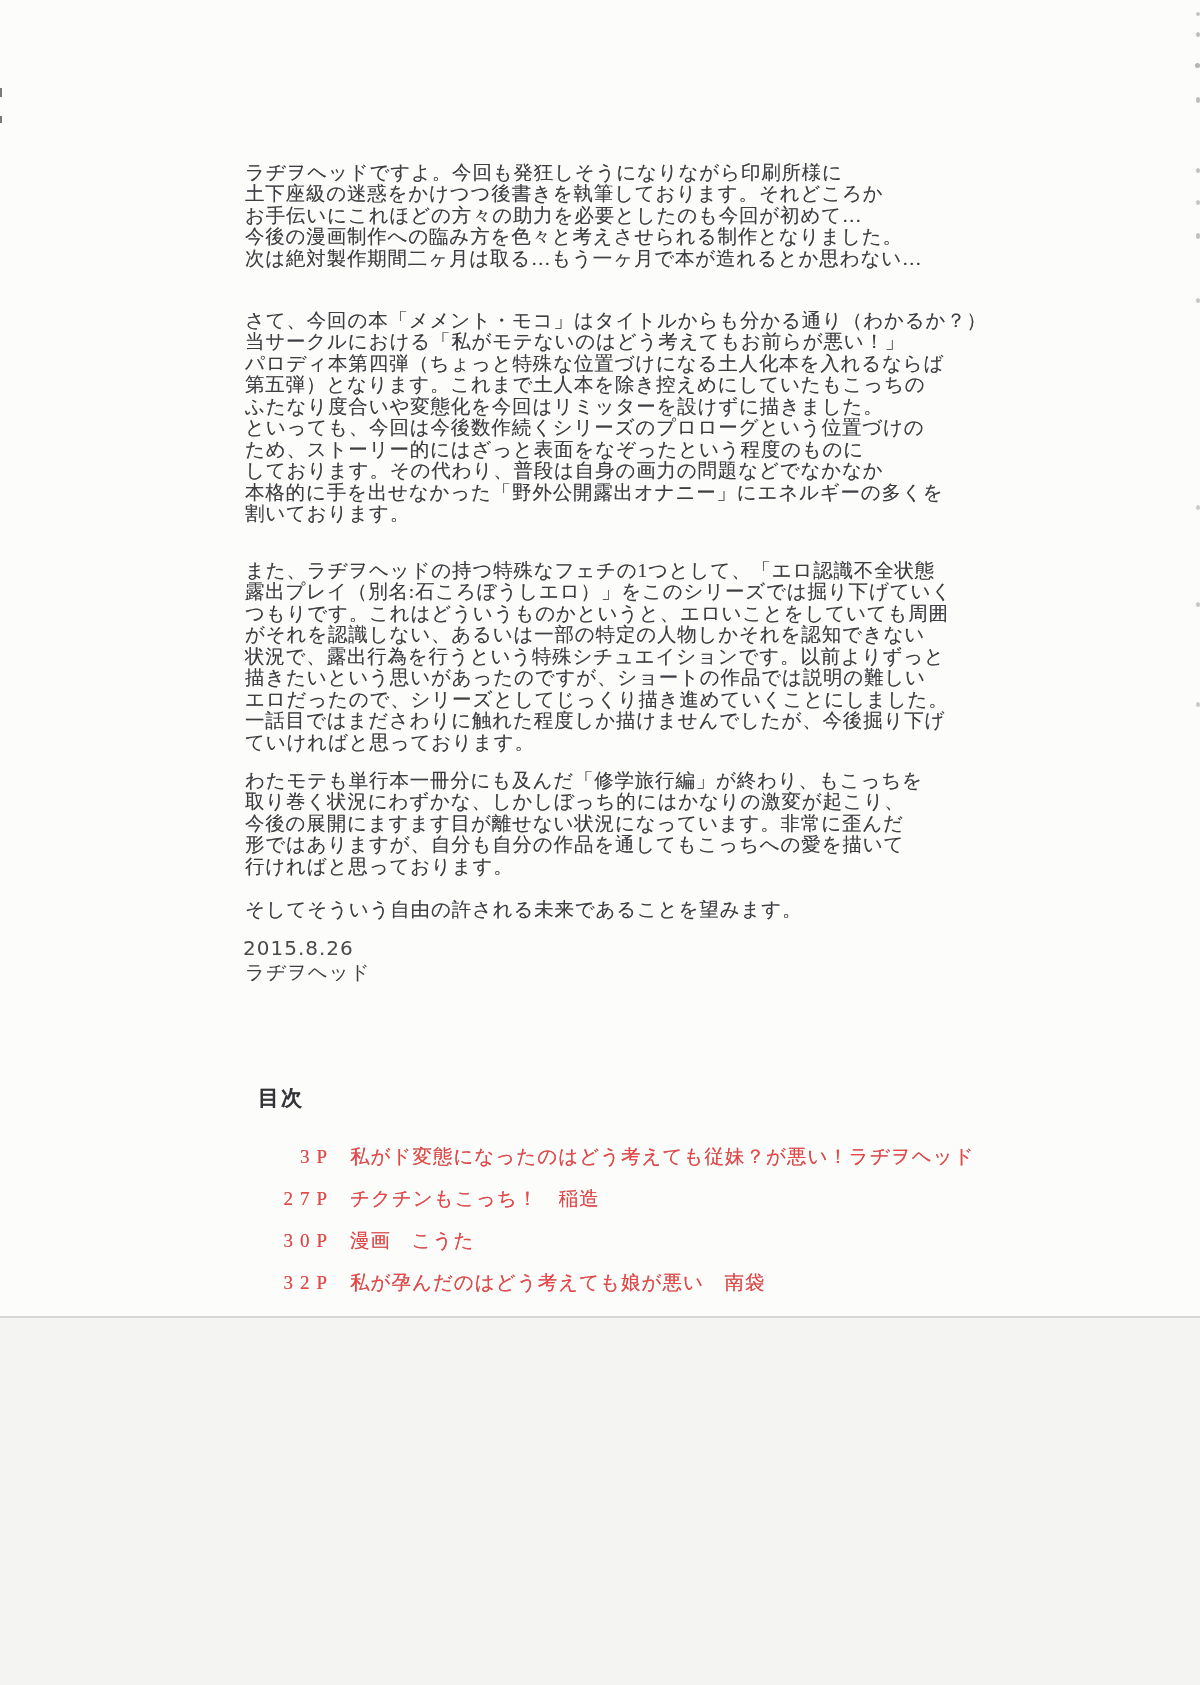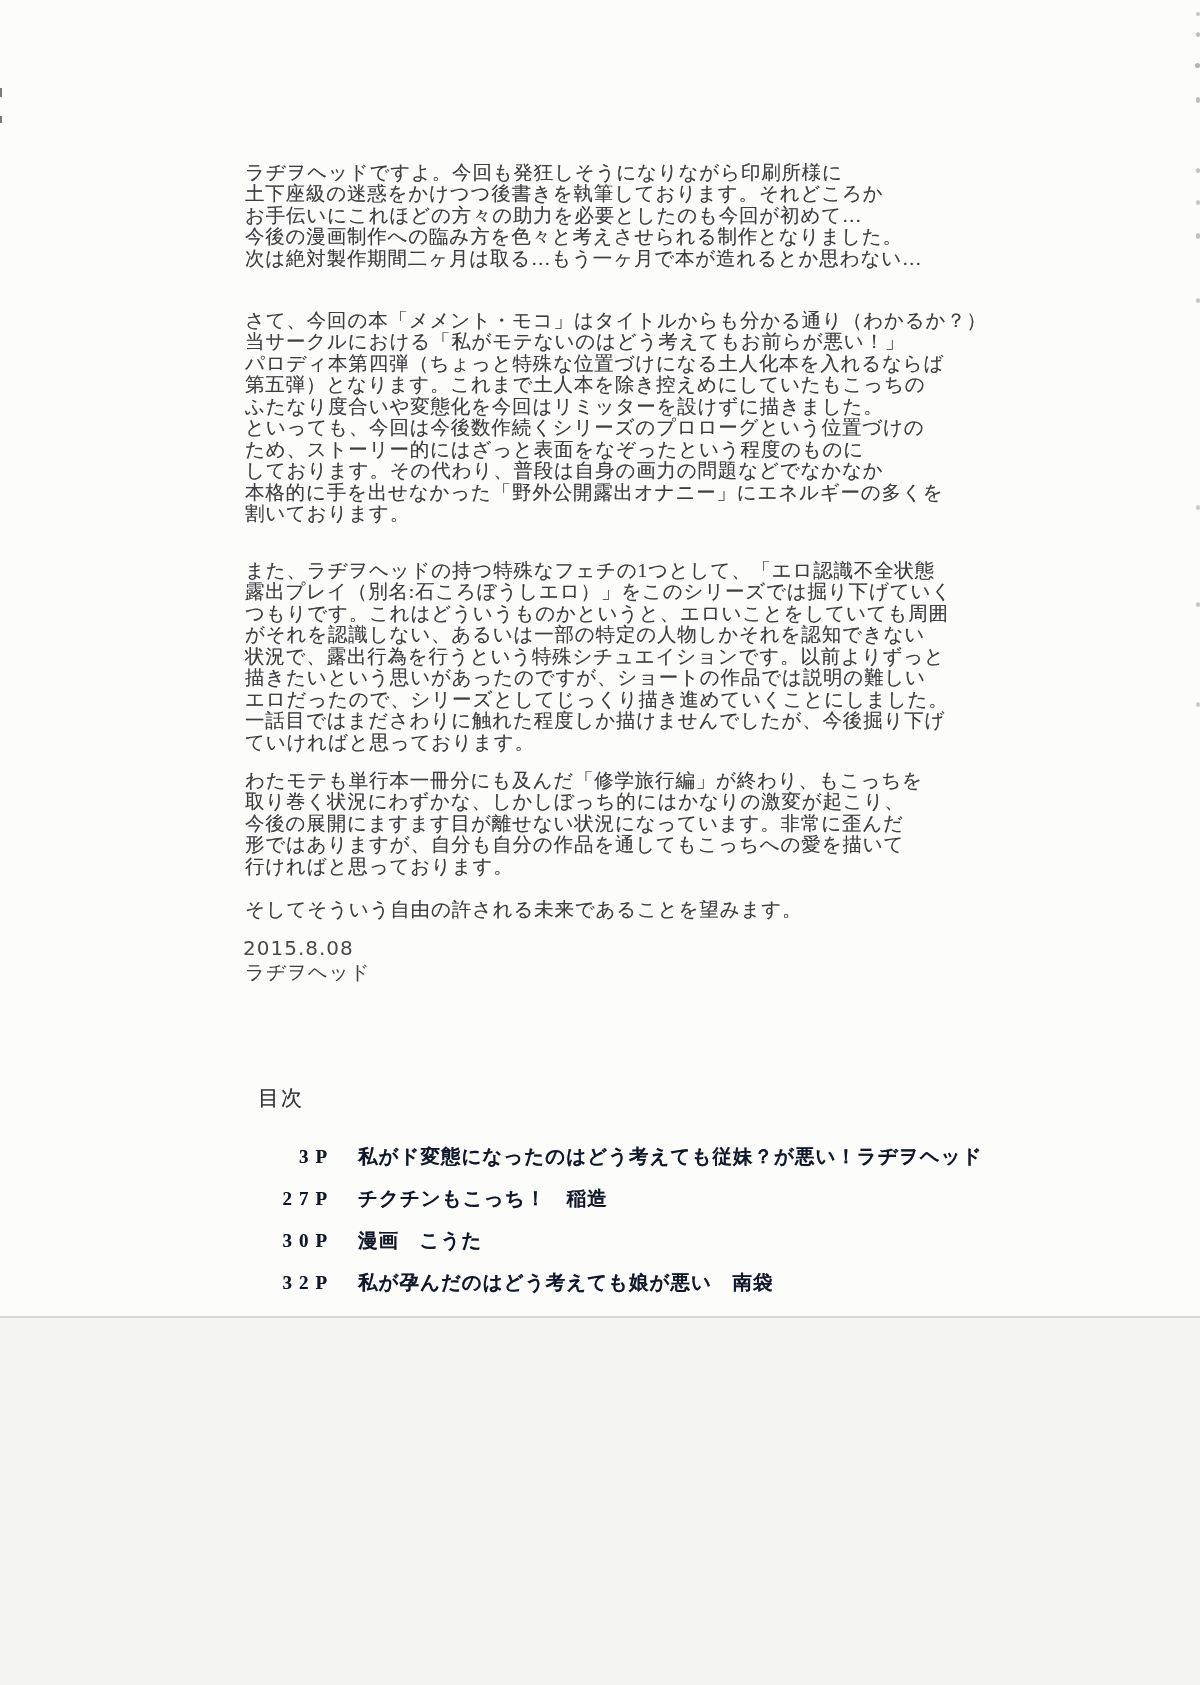--- a/index.html
+++ b/index.html
@@ -27,31 +27,30 @@
     position:absolute;
     font-family:"DejaVu Sans","Liberation Sans",sans-serif;
     font-size:20px;color:#4a4a4e;letter-spacing:1px;
   }
   .sig-line{
     position:absolute;
     font-size:19.5px;color:#3d3d42;letter-spacing:1px;
   }
   .toc-heading{
     position:absolute;left:258px;top:1084px;
-    font-size:21px;font-weight:normal;color:#333338;letter-spacing:2px;
+    font-size:21px;font-weight:bold;color:#333338;letter-spacing:2px;
     text-shadow:0 0 0.5px rgba(50,50,55,0.5);
   }
   .toc{
     position:absolute;left:250px;top:1146px;width:760px;
   }
   .toc-row{
     display:flex;align-items:flex-start;margin-bottom:20px;
-    font-weight:bold;color:#0f172a;
+    font-weight:normal;color:#ef4444;
     text-shadow:0 0 0.5px rgba(50,50,55,0.5);
-    gap:8px;
   }
   .toc-page{
     flex:none;width:84px;text-align:right;
     font-size:19px;letter-spacing:7px;
     font-family:"Liberation Serif","DejaVu Serif",serif;
   }
   .toc-titles{
     margin-left:16px;display:flex;flex-direction:row;
   }
   .toc-title,.toc-sub{
@@ -100,21 +99,21 @@
 ていければと思っております。</div>
 
   <div class="para" style="left:245px;top:899px">そしてそういう自由の許される未来であることを望みます。</div>
 
   <div class="para" style="left:245px;top:770px">わたモテも単行本一冊分にも及んだ「修学旅行編」が終わり、もこっちを
 取り巻く状況にわずかな、しかしぼっち的にはかなりの激変が起こり、
 今後の展開にますます目が離せない状況になっています。非常に歪んだ
 形ではありますが、自分も自分の作品を通してもこっちへの愛を描いて
 行ければと思っております。</div>
 
-  <div class="date-line" style="left:243px;top:936px">2015.8.08</div>
+  <div class="date-line" style="left:243px;top:936px">2015.8.26</div>
 
   <div class="sig-line" style="left:245px;top:959px">ラヂヲヘッド</div>
 
   <div class="toc-heading">目次</div>
 
   <div class="toc">
 
       <div class="toc-row">
         <span class="toc-page">3P</span>
         <span class="toc-titles">

